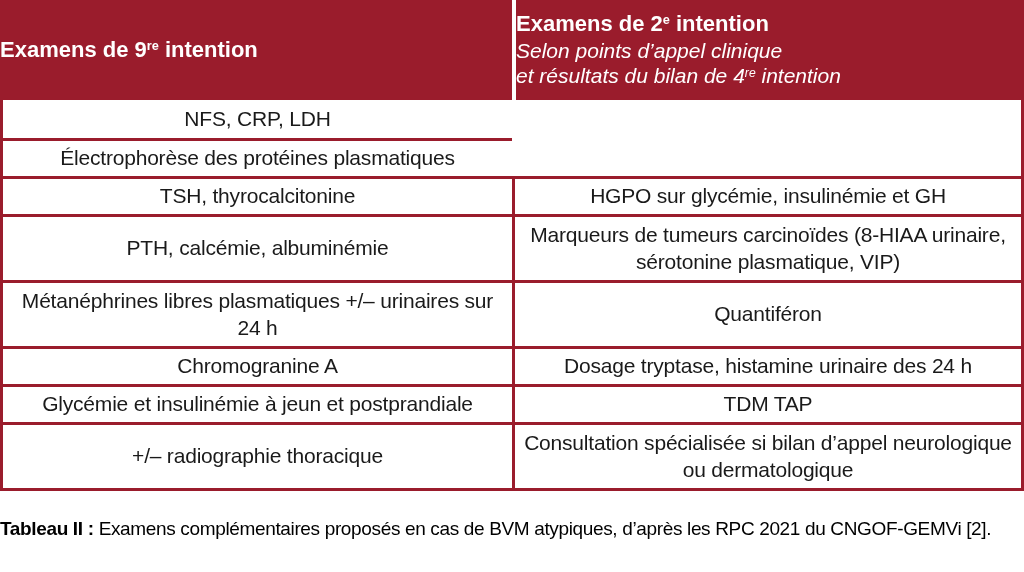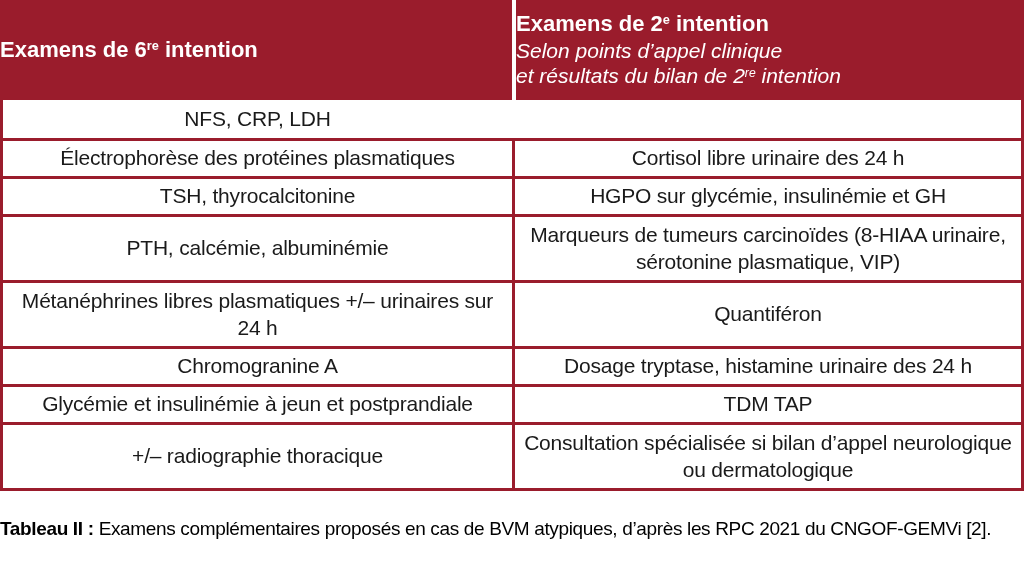--- a/index.html
+++ b/index.html
@@ -86,36 +86,35 @@
   .caption .cap-label{font-weight:bold;}
   .caption .cap-text{margin-left:5px;}
 </style>
 </head>
 <body>
 
 <div class="exam-table">
 
   <div class="tbl-header">
     <div class="hcell first">
-      <div class="htitle"><span>Examens de 6</span><sup>re</sup><span> intention</span></div>
+      <div class="htitle"><span>Examens de 9</span><sup>re</sup><span> intention</span></div>
     </div>
     <div class="hcell second">
       <div class="htitle"><span>Examens de 2</span><sup>e</sup><span> intention</span></div>
       <div class="hsubtitle">Selon points d’appel clinique</div>
-      <div class="hsubtitle"><span>et résultats du bilan de 2</span><sup>re</sup><span> intention</span></div>
+      <div class="hsubtitle"><span>et résultats du bilan de 4</span><sup>re</sup><span> intention</span></div>
     </div>
   </div>
 
   <div class="tbl-body">
     <div class="trow">
       <div class="tcell c1 h38">NFS, CRP, LDH</div>
     </div>
     <div class="trow">
       <div class="tcell c1 h38">Électrophorèse des protéines plasmatiques</div>
-      <div class="tcell c2 h38">Cortisol libre urinaire des 24 h</div>
     </div>
     <div class="trow">
       <div class="tcell c1 h38">TSH, thyrocalcitonine</div>
       <div class="tcell c2 h38">HGPO sur glycémie, insulinémie et GH</div>
     </div>
     <div class="trow">
       <div class="tcell c1 h66">PTH, calcémie, albuminémie</div>
       <div class="tcell c2 h66">Marqueurs de tumeurs carcinoïdes (8-HIAA urinaire, sérotonine plasmatique, VIP)</div>
     </div>
     <div class="trow">

